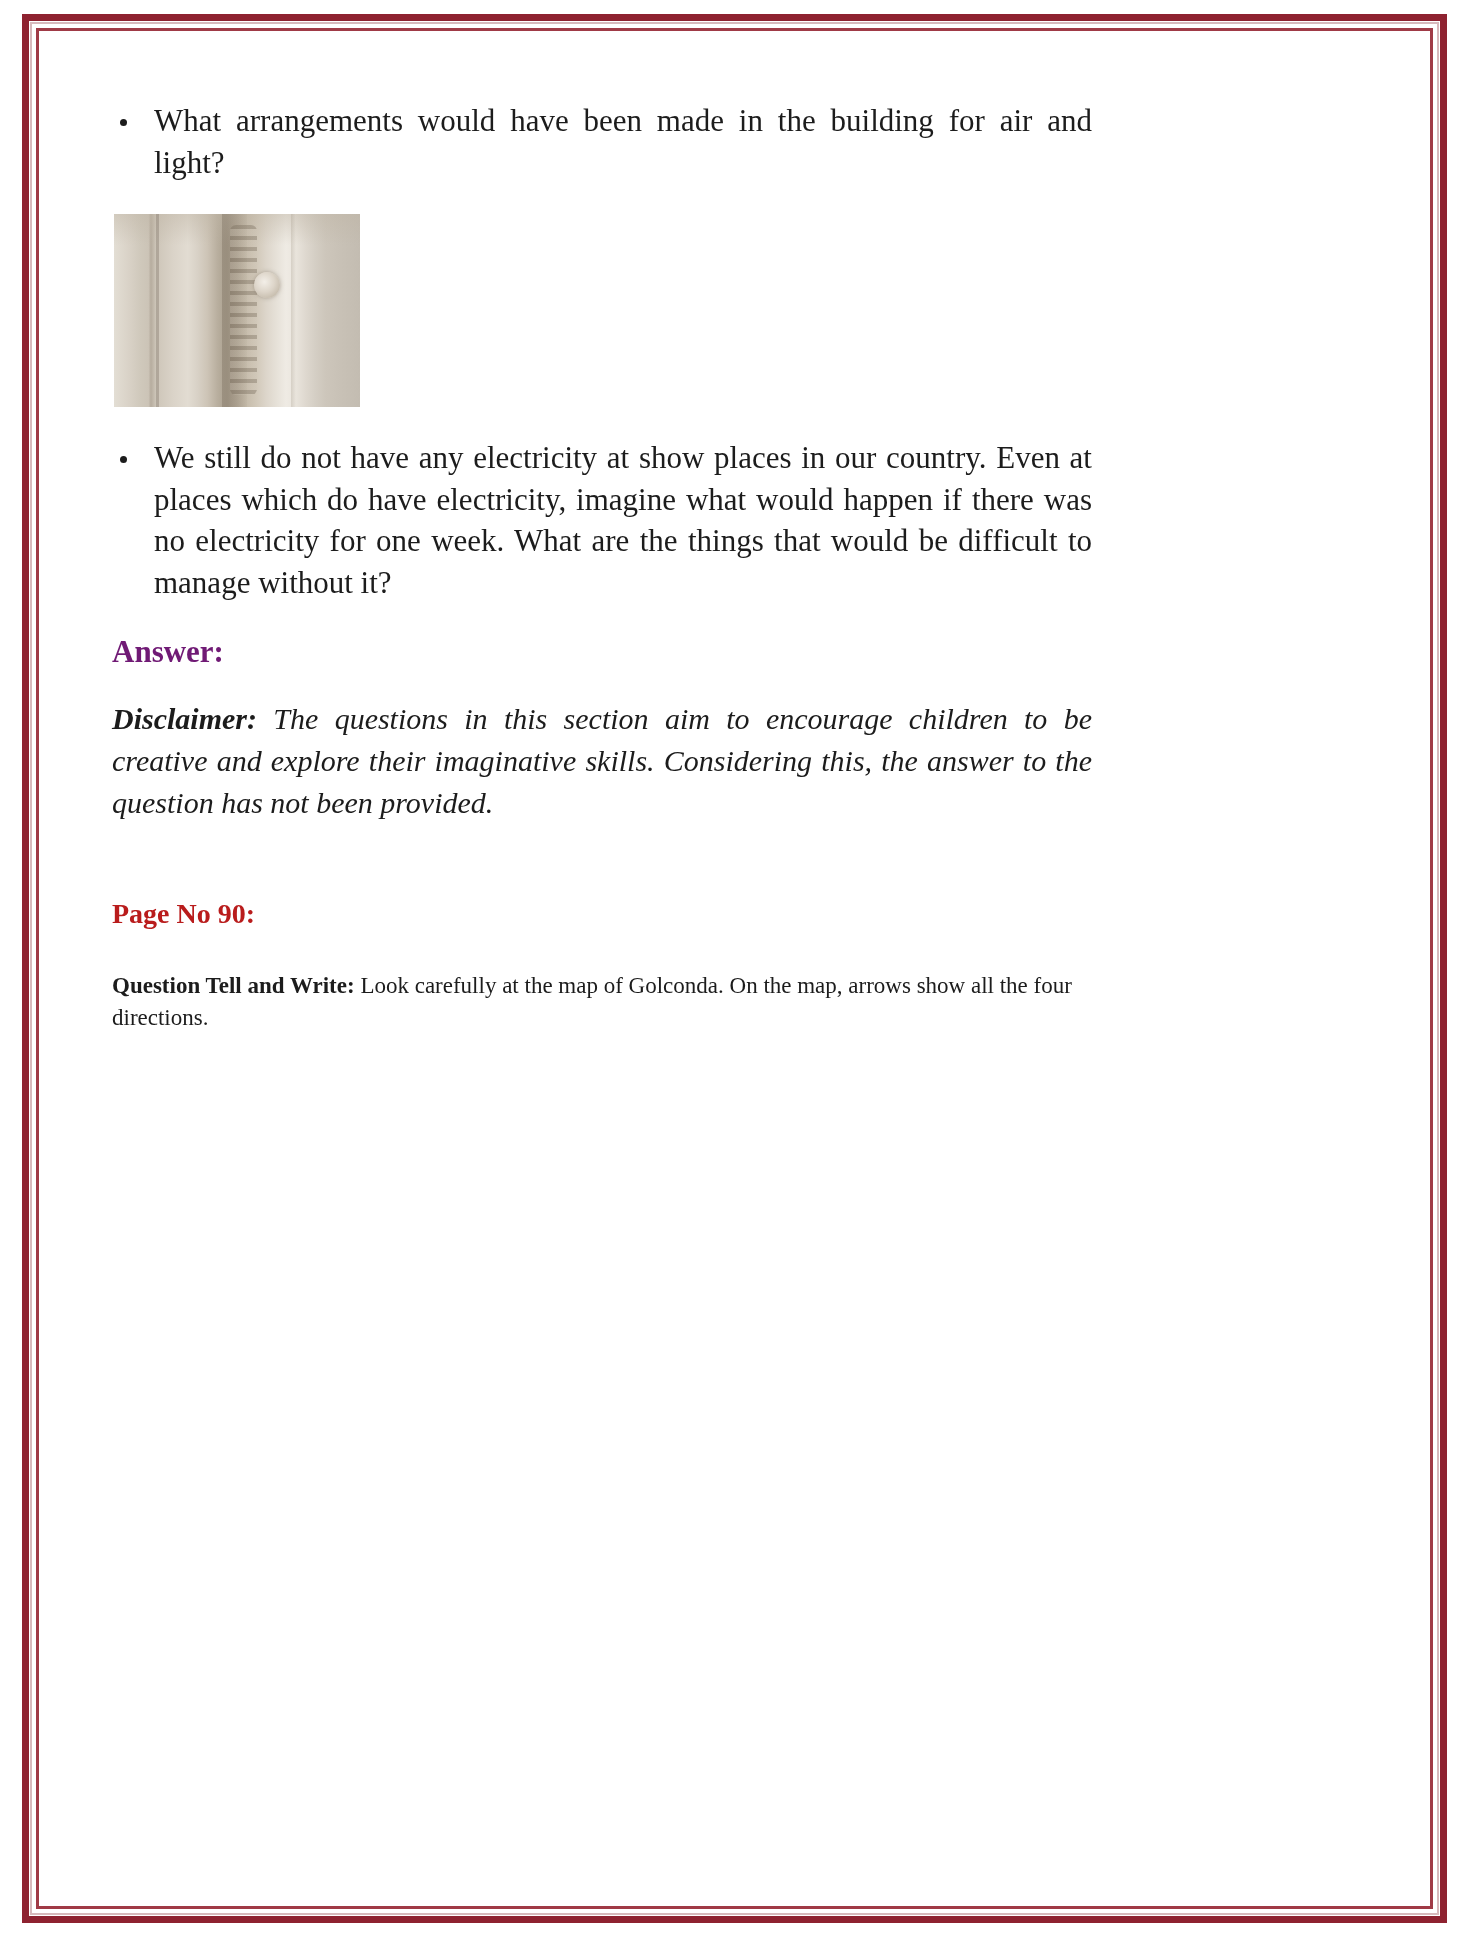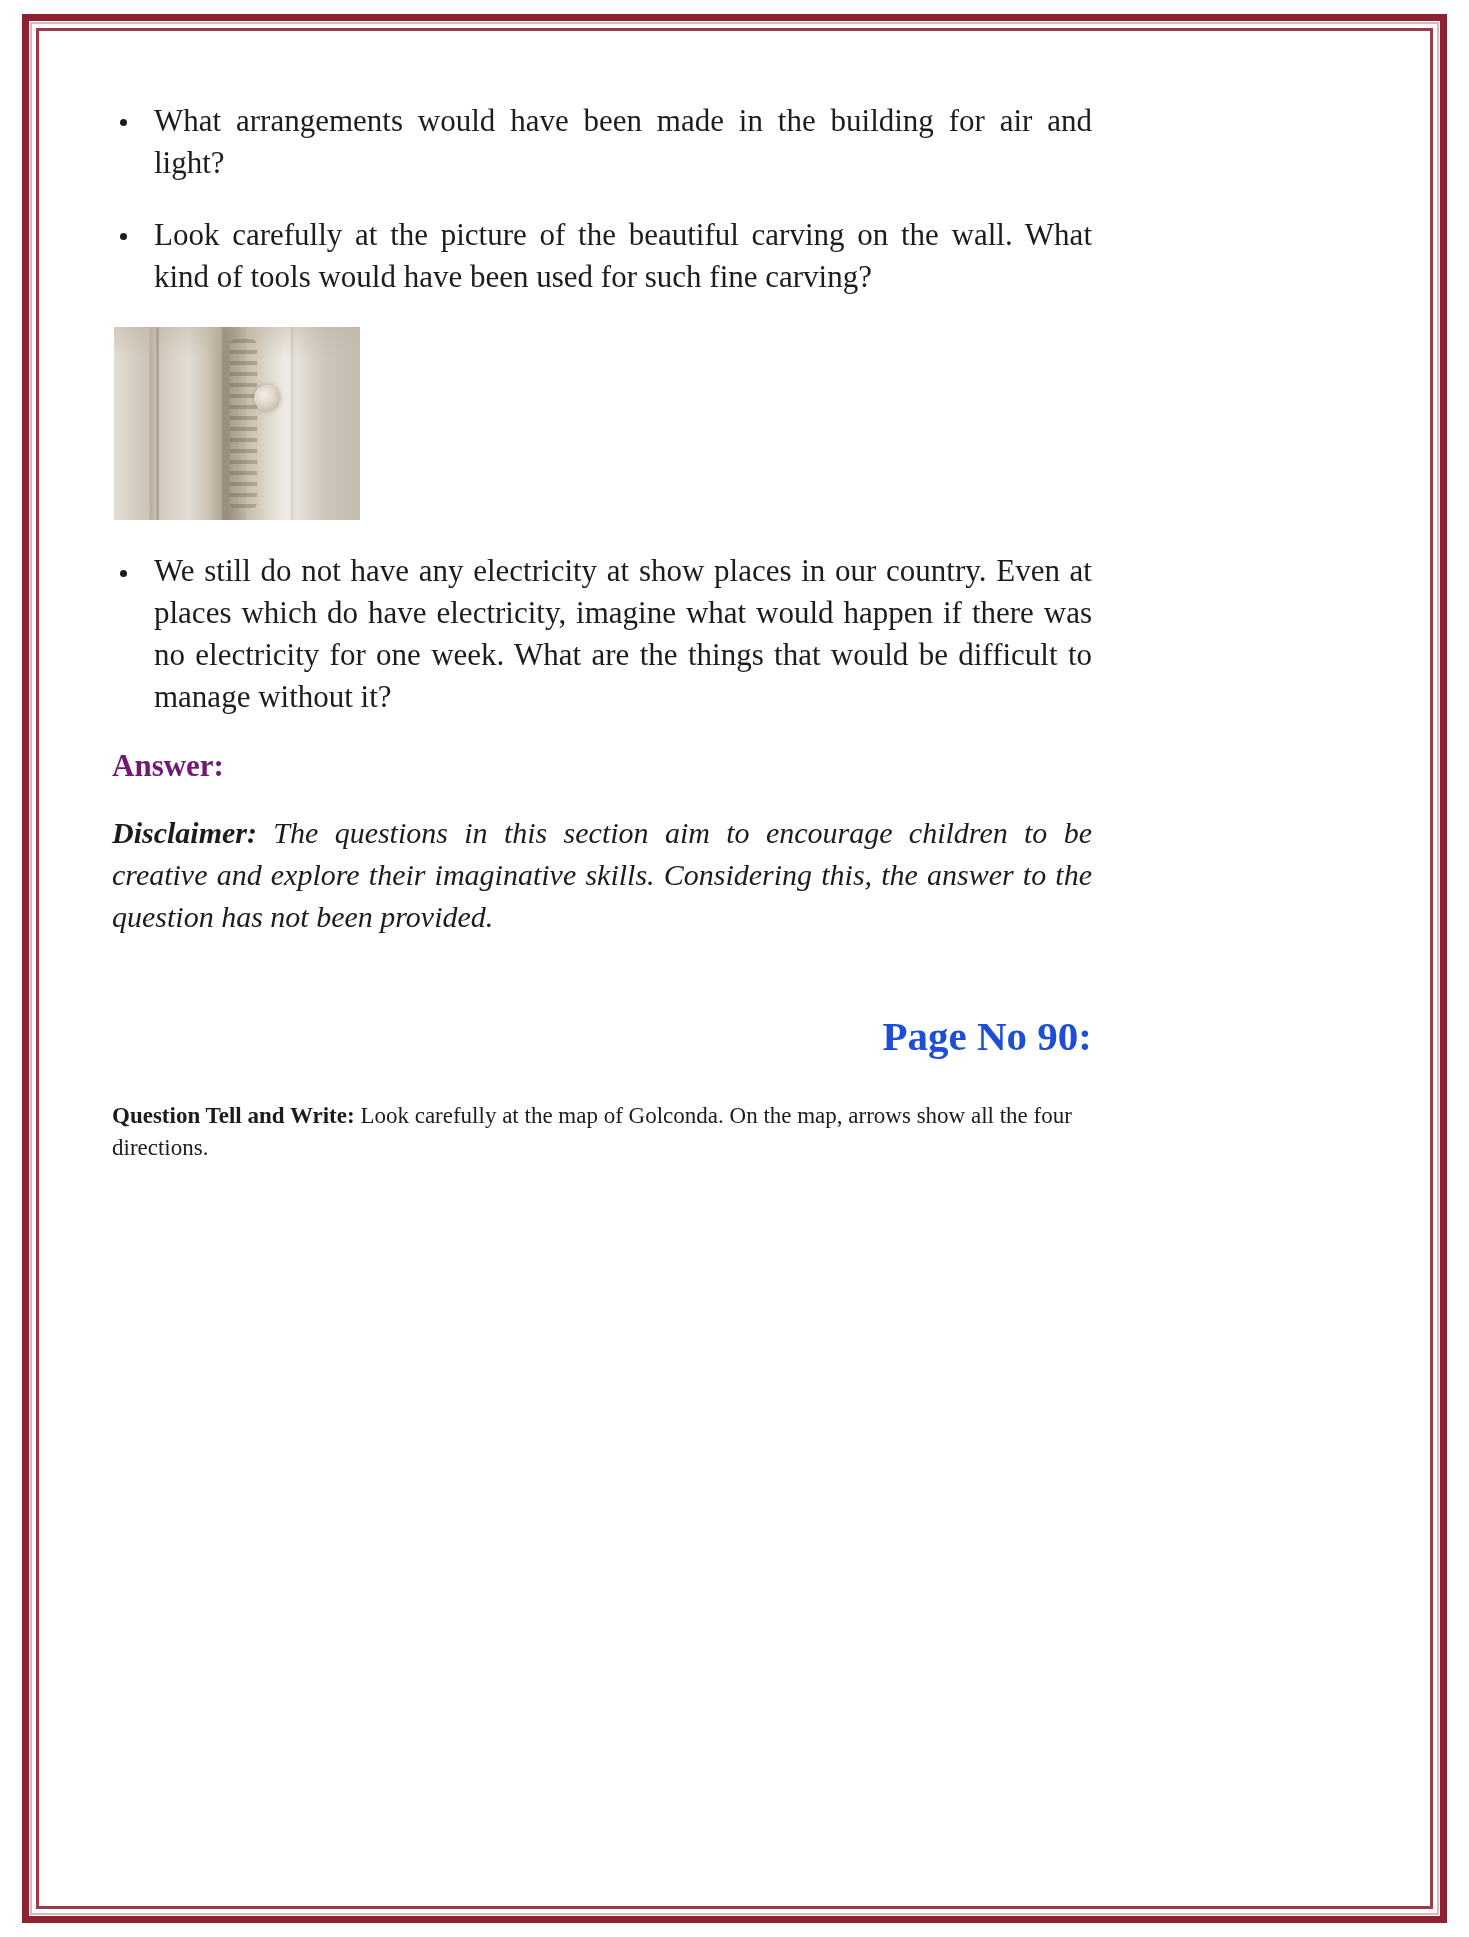--- a/index.html
+++ b/index.html
@@ -173,24 +173,24 @@
     color: #1c1c1c;
     margin: 0 0 26px 0;
     text-align: justify;
     text-justify: inter-word;
   }
   .disclaimer .lead {
     font-weight: bold;
   }
 
   .page-heading {
-    text-align: right;
-    font-size: 41px;
-    font-weight: bold;
-    color: #1d4ed8;
+    text-align: left;
+    font-size: 28px;
+    font-weight: bold;
+    color: #b91c1c;
     margin: 74px 0 40px 0;
   }
 
   .question-para {
     font-size: 23px;
     line-height: 1.4;
     color: #1c1c1c;
     margin: 0;
     text-align: left;
   }
@@ -211,21 +211,20 @@
 
     <ul class="bullet-list">
 
       <li class="bullet-item">
         <span class="dot"></span>
         <span>What arrangements would have been made in the building for air and light?</span>
       </li>
 
       <li class="bullet-item">
         <span class="dot"></span>
-        <span>Look carefully at the picture of the beautiful carving on the wall. What kind of tools would have been used for such fine carving?</span>
       </li>
     </ul>
 
     <div class="photo-wrap">
       <div class="photo">
         <div class="top-shade"></div>
         <div class="edge-line-a"></div>
         <div class="band-dark"></div>
         <div class="carve-col"></div>
         <div class="carve-medallion"></div>

